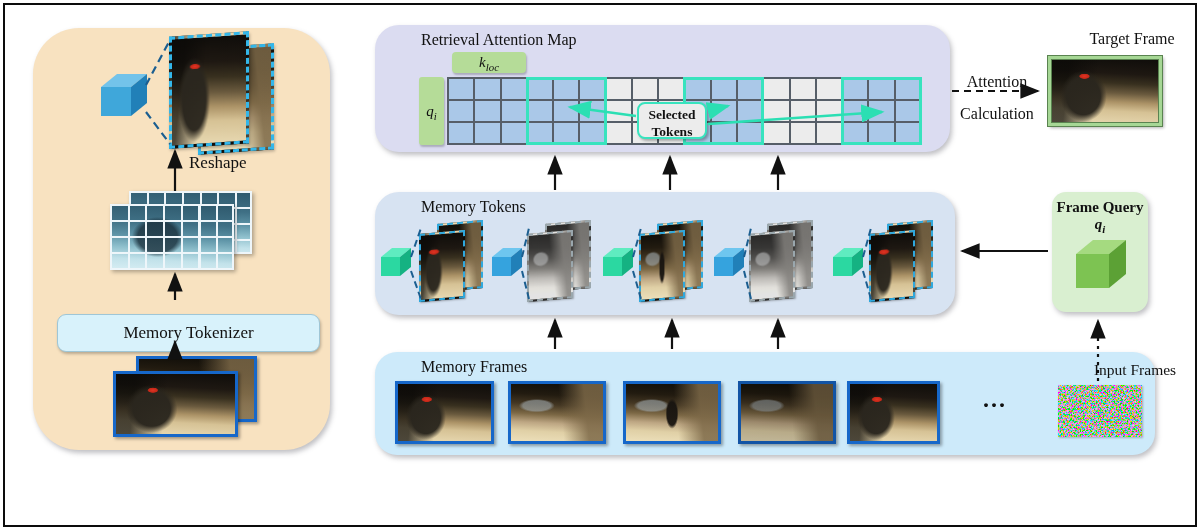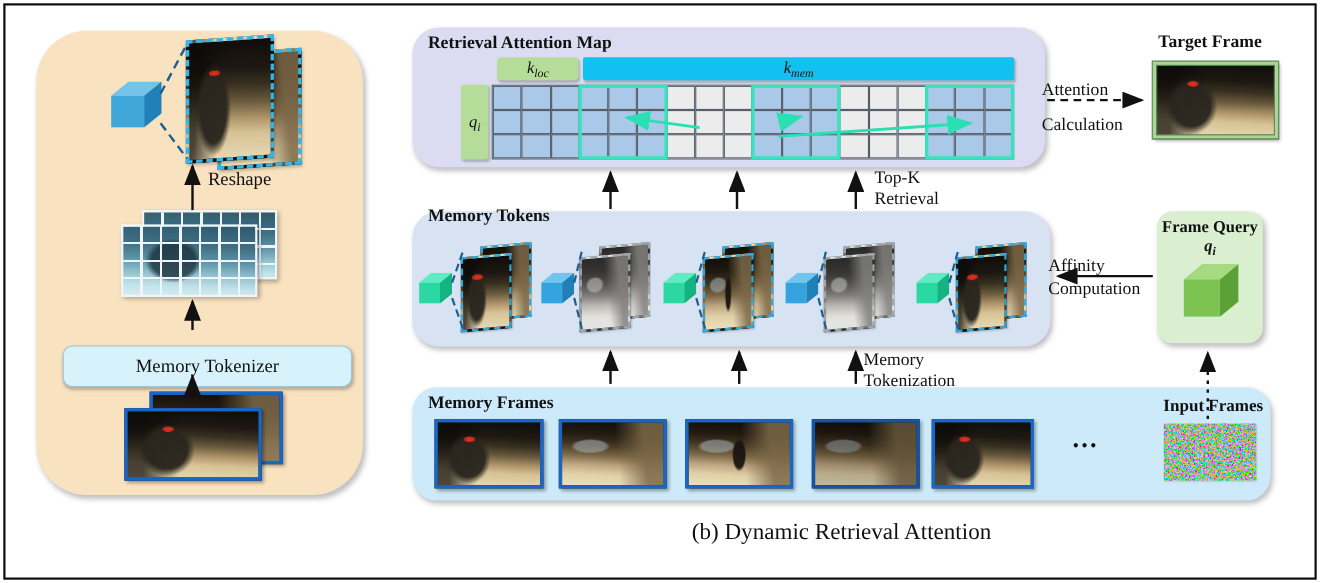--- a/index.html
+++ b/index.html
@@ -11,22 +11,22 @@
               border:2px solid #0c0c0c;pointer-events:none;}
 
   
   .panel{position:absolute;box-shadow:2px 3px 5px rgba(90,90,100,.38);}
   .panel-a{left:33px;top:28px;width:297px;height:422px;border-radius:46px;background:#f8e2c0;}
   .panel-attn{left:375px;top:25px;width:575px;height:127px;border-radius:24px;background:#dbdcf1;}
   .panel-tokens{left:375px;top:192px;width:580px;height:123px;border-radius:24px;background:#d7e3f2;}
   .panel-frames{left:375px;top:352px;width:780px;height:103px;border-radius:22px;background:#cdeafa;}
   .panel-query{left:1052px;top:192px;width:96px;height:120px;border-radius:14px;background:#d9efd0;text-align:center;}
 
-  .panel-title{position:absolute;font-weight:bold;font-size:16px;white-space:nowrap;}
-  .lbl{position:absolute;font-size:16px;line-height:19px;white-space:nowrap;}
+  .panel-title{position:absolute;font-weight:normal;font-size:16px;white-space:nowrap;margin-left:32px;}
+  .lbl{position:absolute;font-size:16px;text-align:center;line-height:19px;white-space:nowrap;}
   .caption{position:absolute;font-size:21px;text-align:center;white-space:nowrap;}
 
   
   .scene-soldier,.scene-street,.scene-figure{background-color:#221c14;}
   .scene-soldier{background-image:
      radial-gradient(ellipse 8px 4px at 31% 27%, #e03424 0%, #c42818 55%, rgba(200,40,24,0) 70%),
      radial-gradient(ellipse 27% 50% at 30% 58%, rgba(42,38,30,.97) 0 58%, rgba(42,38,30,0) 80%),
      linear-gradient(96deg, rgba(10,9,7,.7) 0 16%, rgba(10,9,7,0) 42%),
      linear-gradient(183deg,#0f0d0a 0%,#1e1812 24%,#38301f 38%,#6a5a3e 52%,#ab9266 65%,#d6c295 78%,#e8d9b2 100%);}
   .scene-street{background-image:
@@ -115,23 +115,20 @@
   <div class="vid-frame scene-street abs" style="left:136px;top:356px;width:115px;height:60px;"></div>
   <div class="vid-frame scene-soldier abs" style="left:113px;top:371px;width:119px;height:60px;z-index:2;"></div>
 
 
   <div class="panel panel-attn"></div>
   <div class="panel-title" style="left:389px;top:31px;">Retrieval Attention Map</div>
 
   <div class="tag k-loc math">
     <i>k</i><sub>loc</sub>
   </div>
-  <div class="tag k-mem math">
-    <i>k</i><sub>mem</sub>
-  </div>
   <div class="tag q-i math">
     <i>q</i><sub>i</sub>
   </div>
 
   <div id="am-grid">
       <div class="am-group local">
         <div class="am-cell"></div>
         <div class="am-cell"></div>
         <div class="am-cell"></div>
         <div class="am-cell"></div>
@@ -191,28 +188,28 @@
         <div class="am-cell"></div>
         <div class="am-cell"></div>
         <div class="am-cell"></div>
         <div class="am-cell"></div>
         <div class="am-cell"></div>
         <div class="am-cell"></div>
         <div class="am-cell"></div>
       </div>
     </div>
 
-
-  <div class="lbl" style="left:795px;top:152px;width:100px;">
-    <div>Top-K</div>
-    <div>Retrieval</div>
-  </div>
+  <div class="sel-box abs">
+    <div>Selected</div>
+    <div>Tokens</div>
+  </div>
+
 
   <div class="panel panel-tokens"></div>
-  <div class="panel-title" style="left:389px;top:188px;">Memory Tokens</div>
+  <div class="panel-title" style="left:389px;top:198px;">Memory Tokens</div>
   <div id="token-layer">
       <svg class="abs" style="left:381px;top:248px;" width="30" height="28" viewBox="0 0 30 28">
         <polygon points="0,9 11,0 30,0 19,9" fill="#5fecc0"></polygon>
         <polygon points="19,9 30,0 30,19 19,28" fill="#15b282"></polygon>
         <rect x="0" y="9" width="19" height="19" fill="#2bd8a1"></rect>
       </svg>
       <div class="mini-frames" style="left:419px;top:222px;">
         <div class="mini-frame back scene-street"></div>
         <div class="mini-frame front scene-soldier"></div>
       </div>
@@ -247,24 +244,20 @@
         <polygon points="0,9 11,0 30,0 19,9" fill="#5fecc0"></polygon>
         <polygon points="19,9 30,0 30,19 19,28" fill="#15b282"></polygon>
         <rect x="0" y="9" width="19" height="19" fill="#2bd8a1"></rect>
       </svg>
       <div class="mini-frames" style="left:869px;top:222px;">
         <div class="mini-frame back scene-street"></div>
         <div class="mini-frame front scene-soldier"></div>
       </div>
     </div>
 
-  <div class="lbl" style="left:785px;top:318px;width:125px;">
-    <div>Memory</div>
-    <div>Tokenization</div>
-  </div>
 
   <div class="panel panel-frames"></div>
   <div class="panel-title" style="left:389px;top:358px;">Memory Frames</div>
   <div id="frames-layer">
       <div class="vid-frame scene-soldier" style="left: 395px; top: 381px; width: 93px;"></div>
       <div class="vid-frame scene-street" style="left: 508px; top: 381px; width: 92px;"></div>
       <div class="vid-frame scene-figure" style="left: 623px; top: 381px; width: 92px;"></div>
       <div class="vid-frame scene-street dark" style="left: 738px; top: 381px; width: 92px;"></div>
       <div class="vid-frame scene-soldier" style="left: 847px; top: 381px; width: 87px;"></div>
     </div>
@@ -291,26 +284,21 @@
   <div class="panel panel-query">
     <div class="tq-title">Frame Query</div>
     <div class="tq-qi math"><i>q</i><sub>i</sub></div>
   </div>
   <svg class="abs" style="left:1076px;top:240px;z-index:7;" width="50" height="48" viewBox="0 0 50 48">
     <polygon points="0,14 17,0 50,0 33,14" fill="#a5da80"></polygon>
     <polygon points="33,14 50,0 50,34 33,48" fill="#5ca135"></polygon>
     <rect x="0" y="14" width="33" height="34" fill="#7dc352"></rect>
   </svg>
 
-  <div class="lbl" style="left:953px;top:232px;width:100px;">
-    <div>Affinity</div>
-    <div style="margin-top:2px;">Computation</div>
-  </div>
-
-  <div class="caption" style="left:565px;top:471px;width:400px;">(b) Dynamic Retrieval Attention</div>
+
 
   <svg id="connectors" width="1200" height="530">
     <defs>
       <marker id="mk-b" markerWidth="9" markerHeight="7" refX="8" refY="3.5" orient="auto">
         <path d="M0,0 L9,3.5 L0,7 z" fill="#111"></path>
       </marker>
       <marker id="mk-t" markerWidth="9" markerHeight="7" refX="8" refY="3.5" orient="auto">
         <path d="M0,0 L9,3.5 L0,7 z" fill="#2bdfb3"></path>
       </marker>
     </defs>

